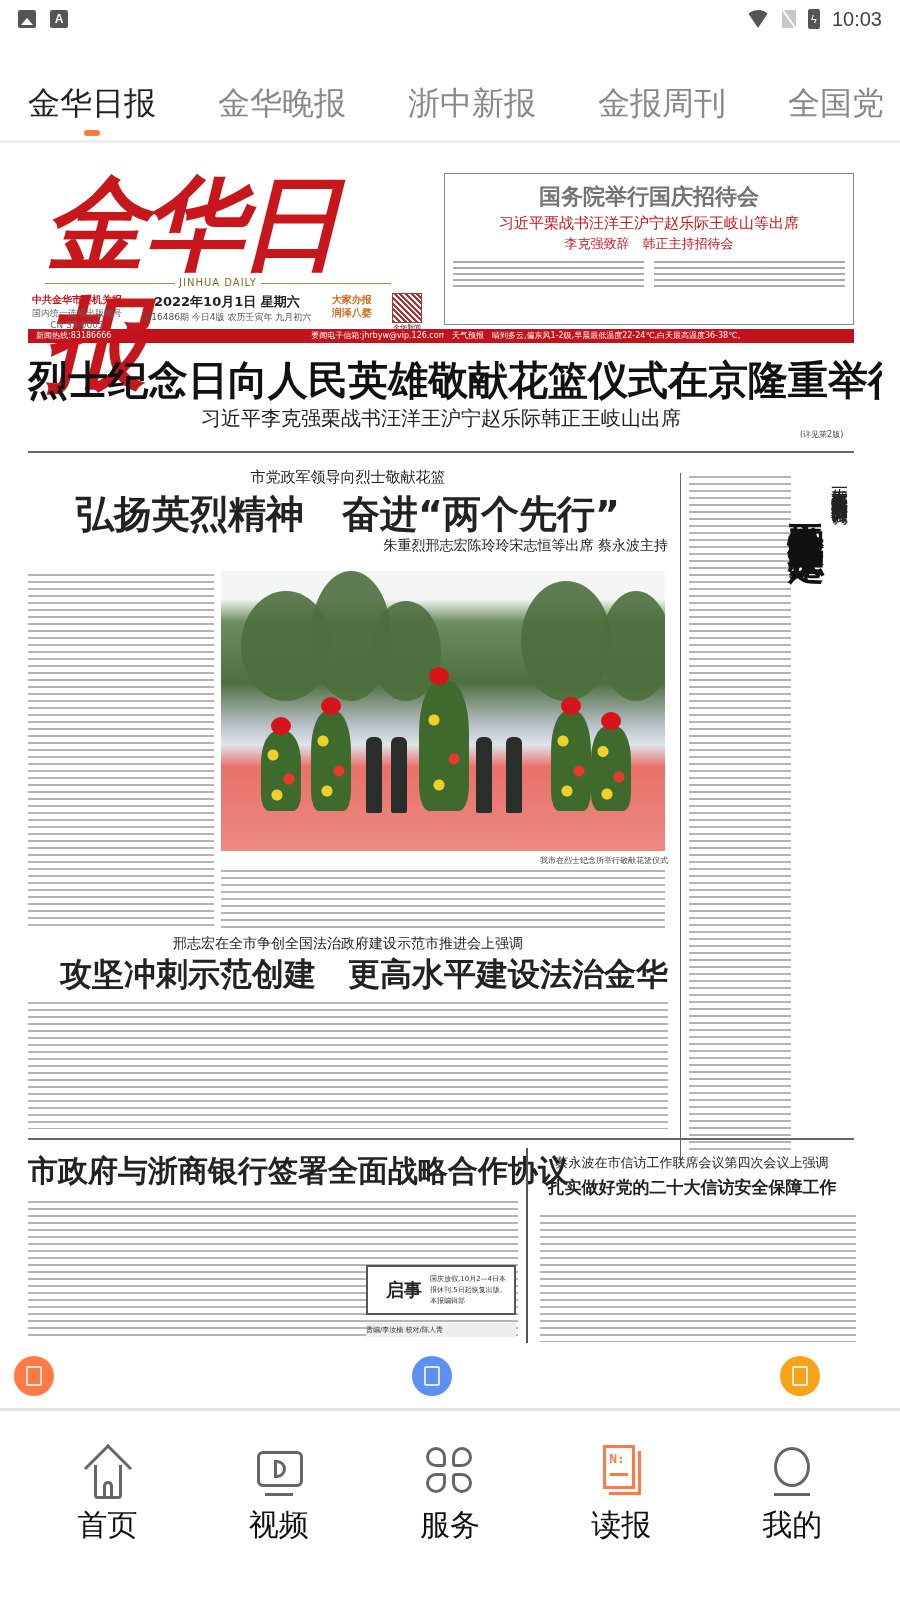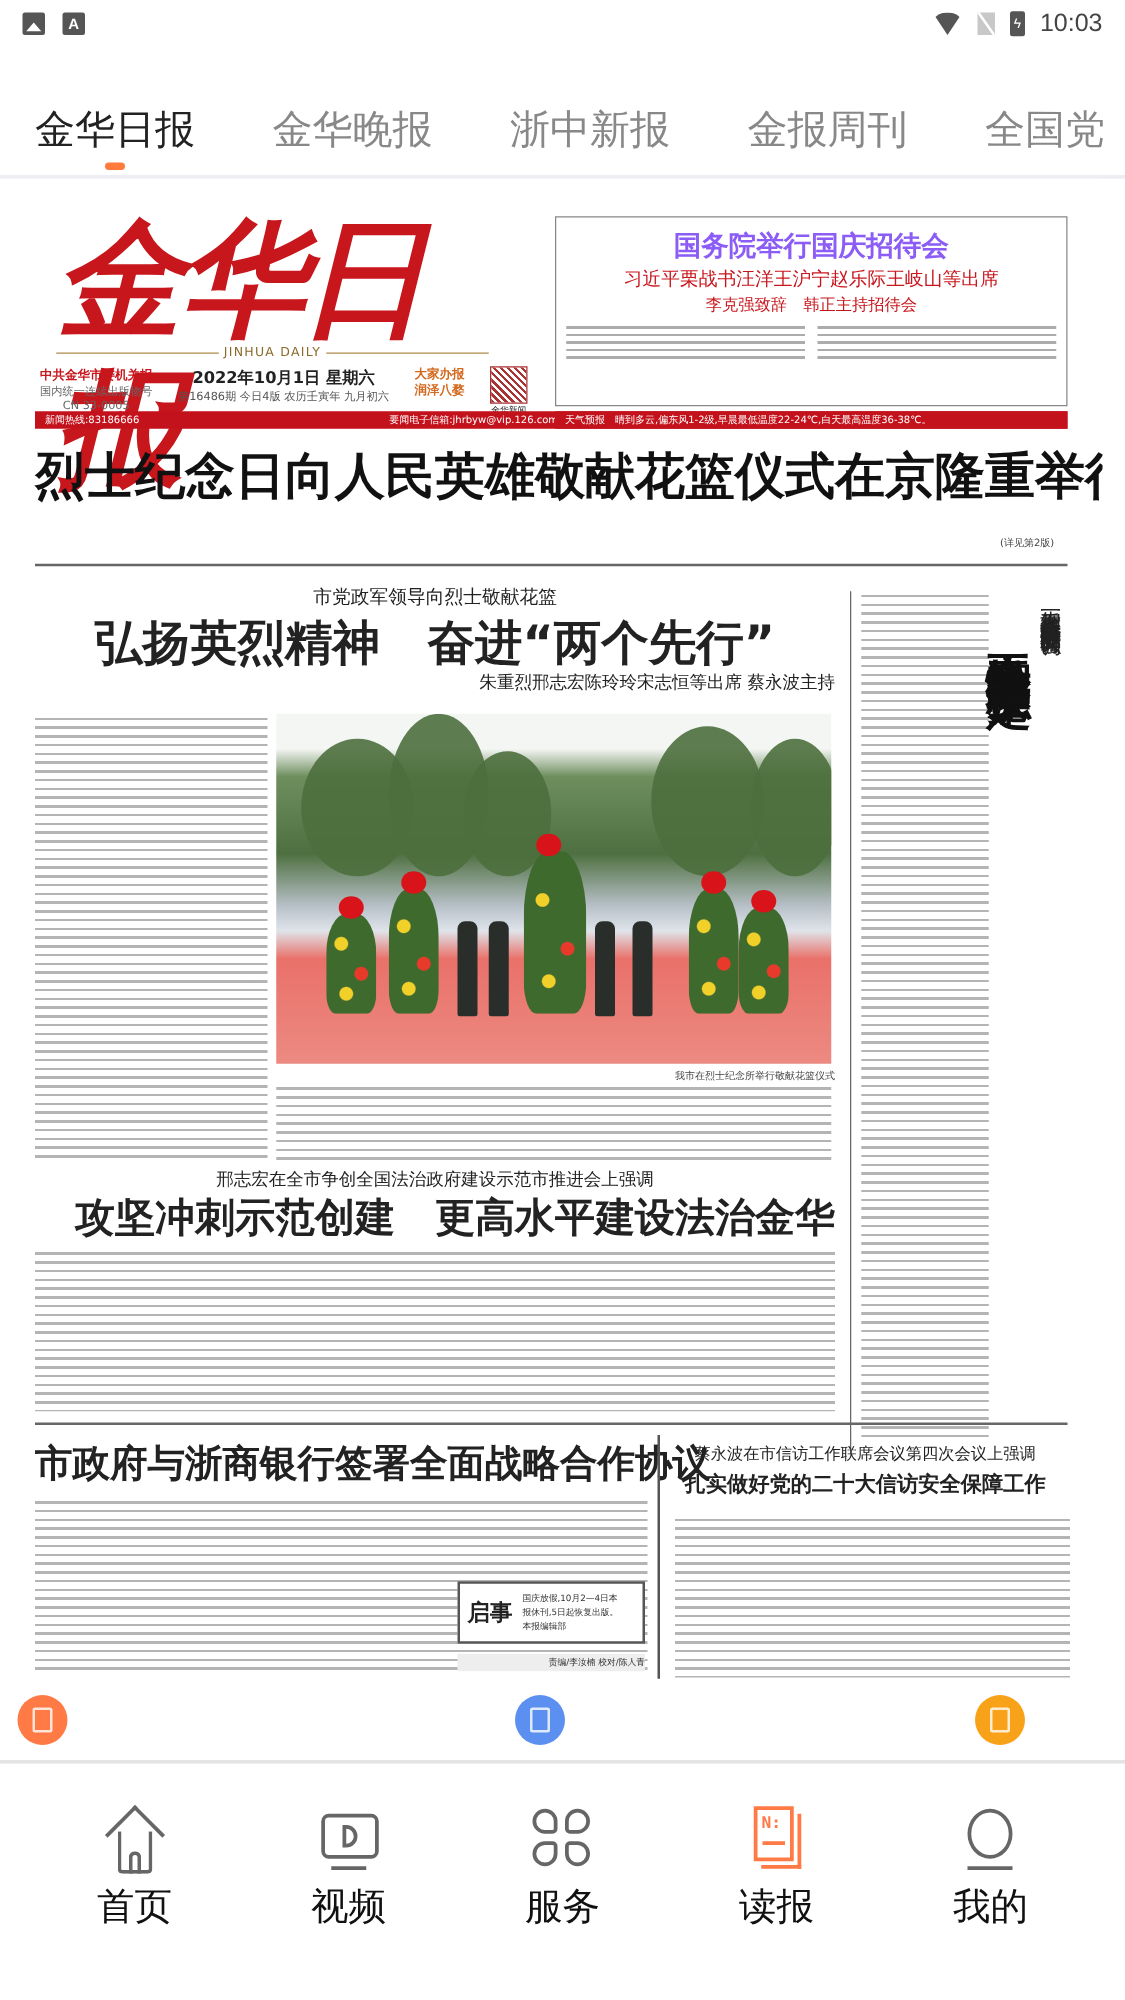--- a/index.html
+++ b/index.html
@@ -34,21 +34,21 @@
   .mast-info { position: absolute; top: 130px; left: 4px; width: 390px; display: flex; justify-content: space-between; align-items: flex-start; }
   .mi-left { font-size: 9px; color: #666; text-align: center; }
   .mi-left .org { color: #c8161d; font-weight: bold; font-size: 10px; }
   .mi-mid { text-align: center; font-size: 9px; color: #555; }
   .mi-mid .date { font-size: 13px; font-weight: bold; color: #222; }
   .mi-right { color: #d2691e; font-weight: bold; font-size: 10px; line-height: 13px; }
   .qr { width: 30px; height: 30px; background: repeating-linear-gradient(45deg, #a33 0 2px, #fff 2px 4px); border: 1px solid #a33; }
 
   .boxstory { position: absolute; left: 444px; top: 30px; width: 410px; height: 152px; border: 1px solid #888; padding: 6px 8px; text-align: center; }
   .bs-kicker { color: #c8161d; font-size: 13px; }
-  .bs-title { color: #8b5cf6; font-size: 22px; font-weight: bold; font-family: "DejaVu Serif", serif; margin: 2px 0; }
+  .bs-title { color: #737373; font-size: 22px; font-weight: bold; font-family: "DejaVu Serif", serif; margin: 2px 0; }
   .bs-sub { color: #c8161d; font-size: 15px; }
   .bs-sub2 { color: #c8161d; font-size: 13px; margin-top: 2px; }
   .bs-body { display: flex; gap: 10px; margin-top: 6px; }
   .textcol { flex: 1; height: 32px; background: repeating-linear-gradient(#fff 0 2px, #888 2px 4px, #fff 4px 6px); opacity: .7; }
 
   .redbar { position: absolute; top: 186px; left: 28px; width: 826px; height: 14px; background: #c4121c; color: #fff; font-size: 8px; line-height: 14px; display: flex; }
   .redbar span { flex: 1; padding-left: 8px; white-space: nowrap; overflow: hidden; }
 
   .headline { position: absolute; top: 210px; left: 28px; width: 826px; text-align: center; font-size: 40px; font-weight: 900; letter-spacing: 0; color: #111; white-space: nowrap; }
   .subhead { position: absolute; top: 262px; left: 28px; width: 826px; text-align: center; font-size: 20px; color: #222; }
@@ -76,23 +76,23 @@
 
   .story3-kicker { position: absolute; top: 792px; left: 28px; width: 640px; text-align: center; font-size: 14px; }
   .story3-title { position: absolute; top: 810px; left: 28px; width: 640px; text-align: right; font-size: 32px; font-weight: 900; white-space: nowrap; }
 
   .story4-title { position: absolute; top: 1008px; left: 28px; width: 490px; font-size: 30px; font-weight: 900; white-space: nowrap; }
   .story5 { position: absolute; top: 1005px; left: 526px; width: 330px; border-left: 2px solid #555; height: 200px; text-align: center; }
   .s5-kicker { font-size: 13px; margin-top: 6px; }
   .s5-title { font-size: 17px; font-weight: bold; font-family: Liberation Serif, serif; margin-top: 4px; }
 
   .notice { position: absolute; left: 366px; top: 1122px; width: 150px; height: 50px; border: 2px solid #555; display: flex; align-items: center; padding: 0 6px; gap: 8px; }
-  .notice-title { font-family: "DejaVu Serif", serif; font-size: 18px; font-weight: bold; }
+  .notice-title { font-family: "DejaVu Serif", serif; font-size: 18px; font-weight: bold; margin-left: 12px; }
   .notice-body { font-size: 7px; line-height: 11px; color: #333; text-align: left; flex: 1; }
-  .editor-bar { position: absolute; left: 366px; top: 1180px; width: 150px; height: 14px; background: #eee; font-size: 7px; text-align: right; line-height: 14px; color: #333; }
+  .editor-bar { position: absolute; left: 366px; top: 1180px; width: 150px; height: 14px; background: #eee; font-size: 7px; text-align: left; line-height: 14px; color: #333; }
 
   
   .fab { position: absolute; top: 1356px; width: 40px; height: 40px; border-radius: 50%; display: flex; align-items: center; justify-content: center; }
   .fab .glyph { width: 16px; height: 20px; border: 2px solid rgba(255,255,255,.8); border-radius: 2px; }
   .fab-left { left: 14px; background: #ff7a45; }
   .fab-mid { left: 412px; background: #5b8ff0; }
   .fab-right { left: 780px; background: #f8a21a; }
 
   
   .bottom-shadow { position: absolute; top: 1408px; left: 0; width: 900px; height: 3px; background: #e4e4e4; }
@@ -181,20 +181,21 @@
   <div class="redbar" style="top:186px">
     <span>新闻热线:83186666</span>
     <span>要闻电子信箱:jhrbyw@vip.126.com</span>
     <span>图片新闻投稿信箱:jhtp@qq.com</span>
   </div>
   <div class="redbar" style="top:186px;left:444px;width:410px">
     <span>天气预报　晴到多云,偏东风1-2级,早晨最低温度22-24℃,白天最高温度36-38℃。</span>
   </div>
 
   <div class="headline">烈士纪念日向人民英雄敬献花篮仪式在京隆重举行</div>
+  <div class="subhead">习近平李克强栗战书汪洋王沪宁赵乐际韩正王岐山出席</div>
   <div class="see-note">(详见第2版)</div>
   <div class="hrule" style="top:308px;width:826px"></div>
 
   <div class="story2-kicker">市党政军领导向烈士敬献花篮</div>
   <div class="story2-title">弘扬英烈精神　奋进“两个先行”</div>
   <div class="story2-sub">朱重烈邢志宏陈玲玲宋志恒等出席 蔡永波主持</div>
 
   <div class="body-block" style="left:28px;top:428px;width:186px;height:360px"></div>
 
   <div class="photo">

